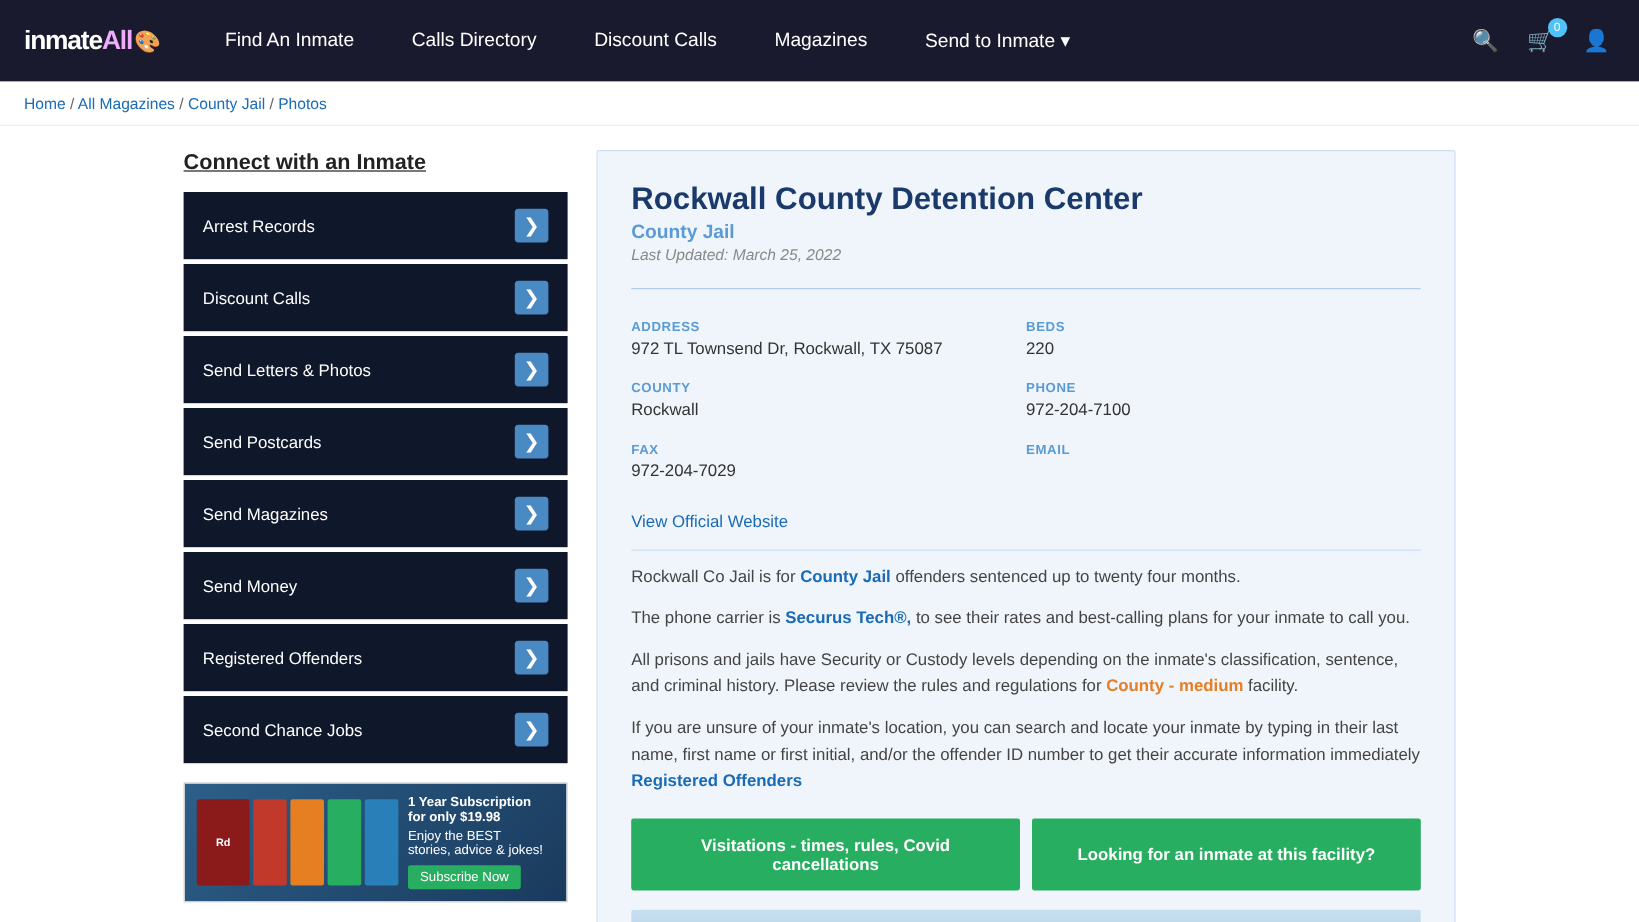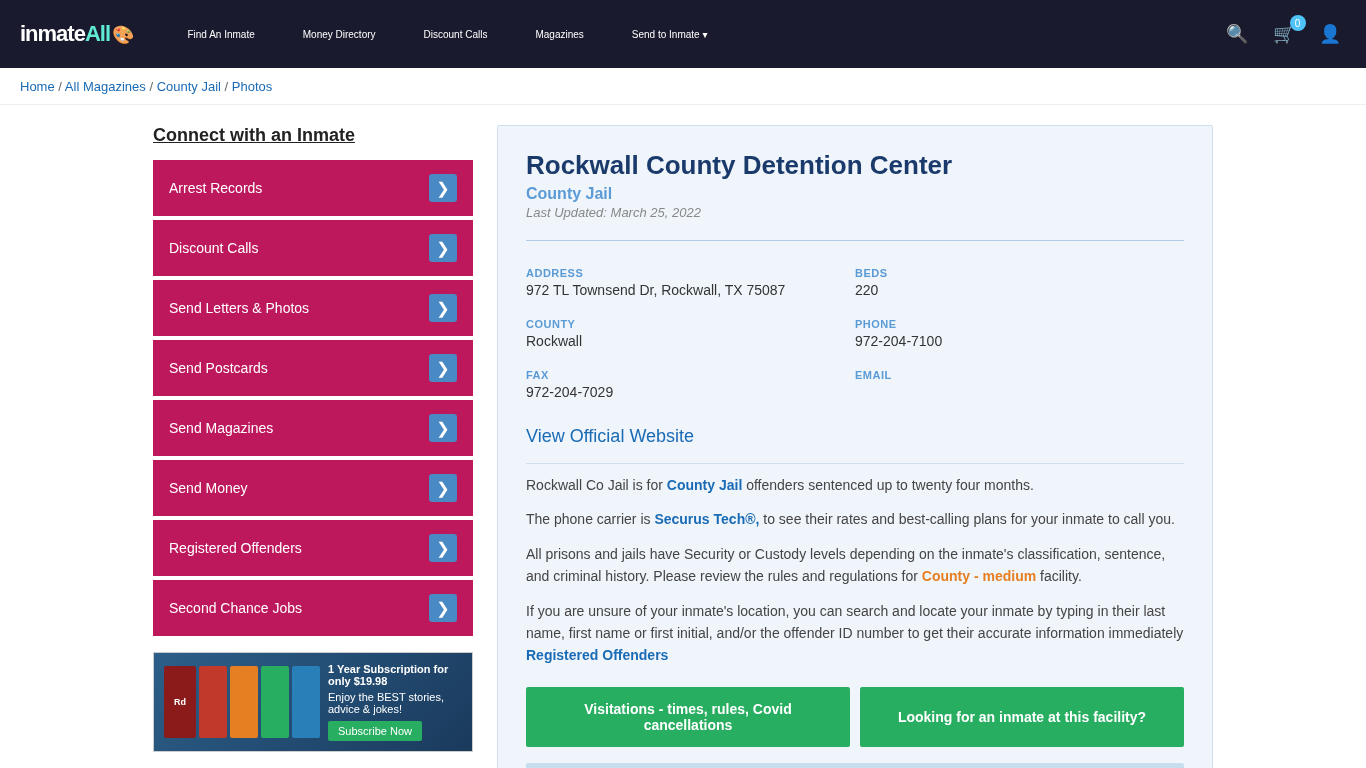--- a/index.html
+++ b/index.html
@@ -19,37 +19,37 @@
       display: flex;
       align-items: center;
     }
     .logo-text {
       font-size: 22px;
       font-weight: bold;
       color: #fff;
       letter-spacing: -1px;
     }
     .logo-all {
-      color: #5eead4;
+      color: #f0abfc;
     }
     .logo-icon {
       font-size: 18px;
       margin-left: 2px;
     }
     .nav-links {
       display: flex;
       align-items: center;
       flex: 1;
       gap: 0;
     }
     .nav-link {
       color: #fff;
       text-decoration: none;
       padding: 0 24px;
-      font-size: 10px;
+      font-size: 16px;
       height: 68px;
       display: flex;
       align-items: center;
       cursor: pointer;
     }
     .nav-link.send-to { position: relative; }
     .nav-icons {
       display: flex;
       align-items: center;
       gap: 16px;
@@ -113,21 +113,21 @@
       color: #222;
       margin-bottom: 14px;
       display: block;
     }
     .sidebar-menu {
       display: flex;
       flex-direction: column;
       gap: 4px;
     }
     .sidebar-item {
-      background: #be185d;
+      background: #0f172a;
       color: #fff;
       display: flex;
       align-items: center;
       justify-content: space-between;
       padding: 14px 16px;
       cursor: pointer;
       text-decoration: none;
       font-size: 14px;
       font-weight: 500;
     }
@@ -244,21 +244,21 @@
       letter-spacing: 0.5px;
       margin-bottom: 3px;
     }
     .detail-value {
       font-size: 14px;
       color: #333;
     }
     .official-link {
       color: #1a6bb5;
       text-decoration: none;
-      font-size: 18px;
+      font-size: 14px;
       display: inline-block;
       margin-bottom: 16px;
     }
 
     .description {
       font-size: 14px;
       line-height: 1.6;
       color: #444;
       padding-top: 10px;
       border-top: 1px solid #d0dff0;
@@ -311,21 +311,21 @@
 <body>
 
 <nav class="navbar">
   <div class="navbar-logo">
     <span class="logo-text">
       <span>inmate</span><span class="logo-all">All</span><span class="logo-icon">🎨</span>
     </span>
   </div>
   <div class="nav-links">
     <a class="nav-link" href="#">Find An Inmate</a>
-    <a class="nav-link" href="#">Money Directory</a>
+    <a class="nav-link" href="#">Calls Directory</a>
     <a class="nav-link" href="#">Discount Calls</a>
     <a class="nav-link" href="#">Magazines</a>
     <a class="nav-link send-to" href="#">Send to Inmate ▾</a>
   </div>
   <div class="nav-icons">
     <button class="nav-icon-btn">
       <span>🔍</span>
     </button>
     <button class="nav-icon-btn" style="position:relative;">
       <span>🛒</span>
@@ -383,21 +383,21 @@
         <span class="sidebar-arrow">❯</span>
       </a>
       <a class="sidebar-item" href="#">
         <span>Second Chance Jobs</span>
         <span class="sidebar-arrow">❯</span>
       </a>
     </div>
 
     <div class="sidebar-ad">
       <div class="ad-books">
-        <div class="ad-book rd" style="background:#8b1a1a;width:32px;height:72px;font-size:9px;color:#fff;display:flex;align-items:center;justify-content:center;flex-direction:column;font-weight:bold;">
+        <div class="ad-book rd" style="background:#8b1a1a;width:44px;height:72px;font-size:9px;color:#fff;display:flex;align-items:center;justify-content:center;flex-direction:column;font-weight:bold;">
           <div>Rd</div>
         </div>
         <div class="ad-book" style="background:#c0392b;width:28px;height:72px;"></div>
         <div class="ad-book" style="background:#e67e22;width:28px;height:72px;"></div>
         <div class="ad-book" style="background:#27ae60;width:28px;height:72px;"></div>
         <div class="ad-book" style="background:#2980b9;width:28px;height:72px;"></div>
       </div>
       <div class="ad-text-block">
         <div class="ad-headline">1 Year Subscription for only $19.98</div>
         <div>Enjoy the BEST stories, advice &amp; jokes!</div>

